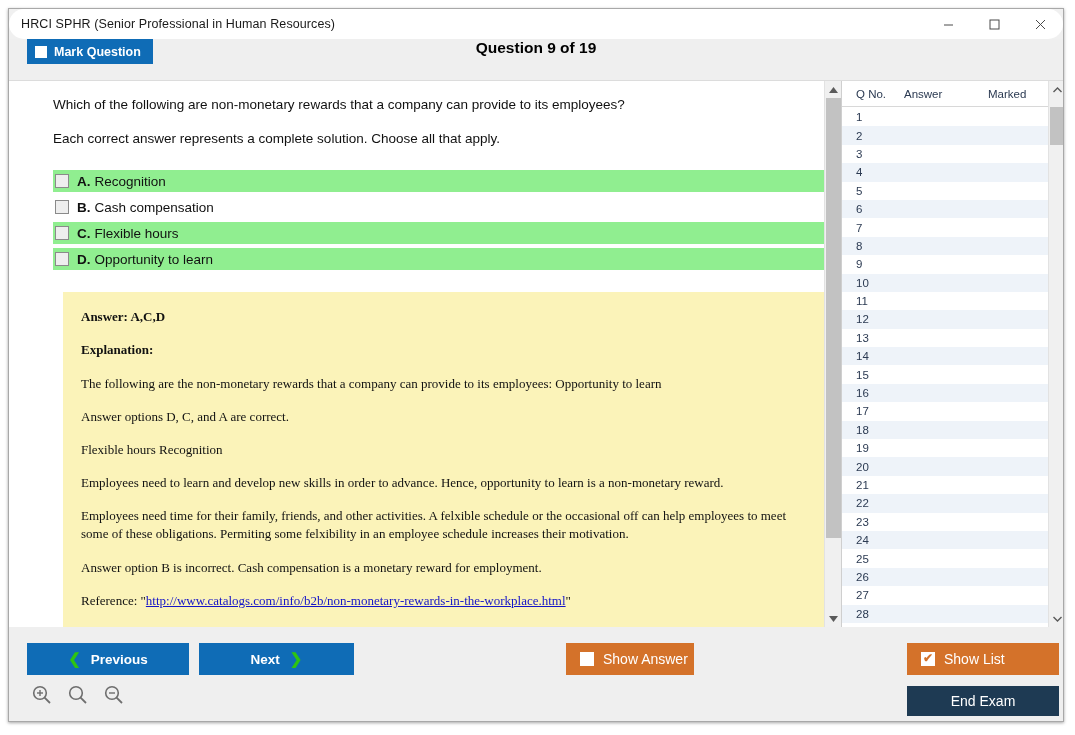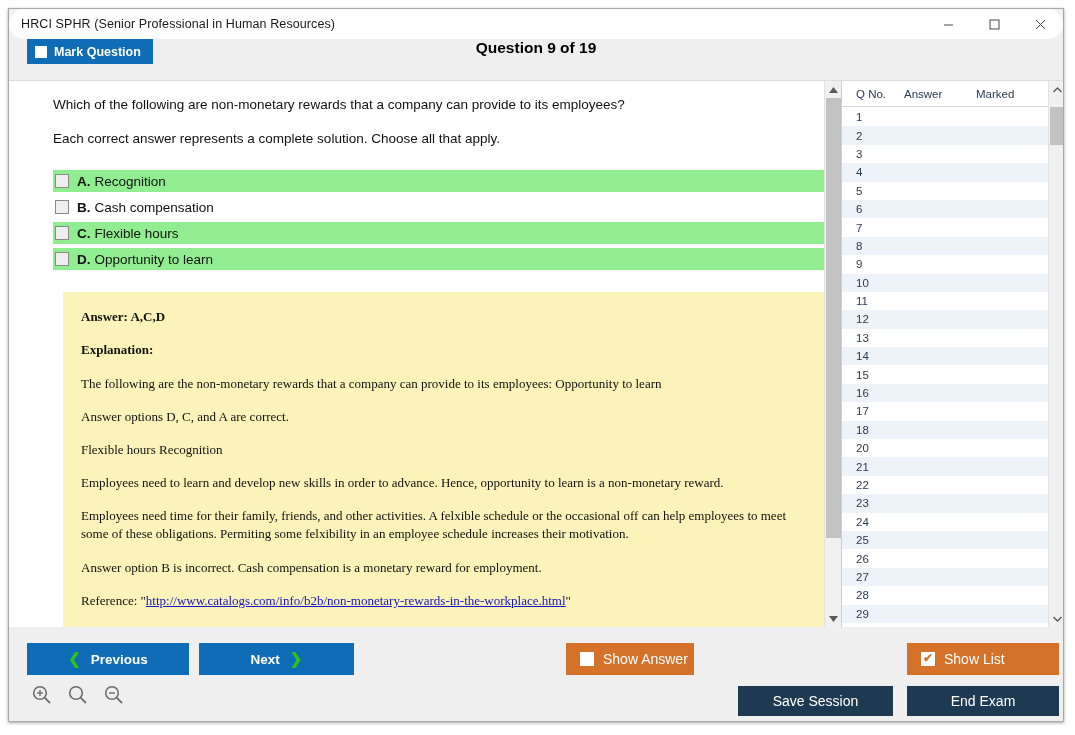--- a/index.html
+++ b/index.html
@@ -127,21 +127,21 @@
     width: 223px; height: 546px; background: #ffffff;
     position: relative; overflow: hidden;
   }
   #listhead {
     height: 26px; display: flex; align-items: center;
     font-size: 11.5px; color: #2b3a52;
     border-bottom: 1px solid #d8d8d8; background: #ffffff;
   }
   #listhead .c1 { width: 62px; padding-left: 14px; }
   #listhead .c2 { width: 72px; }
-  #listhead .c3 { width: 70px; }
+  #listhead .c3 { width: 70px; margin-left: 12px; }
   #listrows { position: absolute; top: 27px; left: 0; right: 17px; bottom: 0; overflow: hidden; }
   .lrow {
     height: 18.4px; display: flex; align-items: center;
     font-size: 11.5px; color: #2b3a52;
   }
   .lrow:nth-child(even) { background: #eef3f9; }
   .lrow .n { width: 62px; padding-left: 14px; }
   .lrow .a { width: 72px; }
   .lrow .m { width: 70px; }
 
@@ -372,20 +372,25 @@
             <div class="n">17</div>
             <div class="a"></div>
             <div class="m"></div>
           </div>
           <div class="lrow">
             <div class="n">18</div>
             <div class="a"></div>
             <div class="m"></div>
           </div>
           <div class="lrow">
+            <div class="n">19</div>
+            <div class="a"></div>
+            <div class="m"></div>
+          </div>
+          <div class="lrow">
             <div class="n">20</div>
             <div class="a"></div>
             <div class="m"></div>
           </div>
           <div class="lrow">
             <div class="n">21</div>
             <div class="a"></div>
             <div class="m"></div>
           </div>
           <div class="lrow">
@@ -458,23 +463,20 @@
 
     <button class="btn" id="show-answer-btn">
       <span class="cbox"></span>
       <span>Show Answer</span>
     </button>
     <button class="btn" id="show-list-btn">
       <span class="cbox">✔</span>
       <span>Show List</span>
     </button>
 
-    <button class="btn" id="save-btn">
-      <span>Save Session</span>
-    </button>
     <button class="btn" id="end-btn">
       <span>End Exam</span>
     </button>
 
     <div id="zoomtools">
       <div class="ztool">
         <svg width="22" height="22" viewBox="0 0 22 22">
             <circle cx="9" cy="9" r="6.3" fill="none" stroke="currentColor" stroke-width="1.6"></circle>
             <line x1="13.6" y1="13.6" x2="19" y2="19" stroke="currentColor" stroke-width="1.8"></line>
             <line x1="6" y1="9" x2="12" y2="9" stroke="currentColor" stroke-width="1.4"></line>

